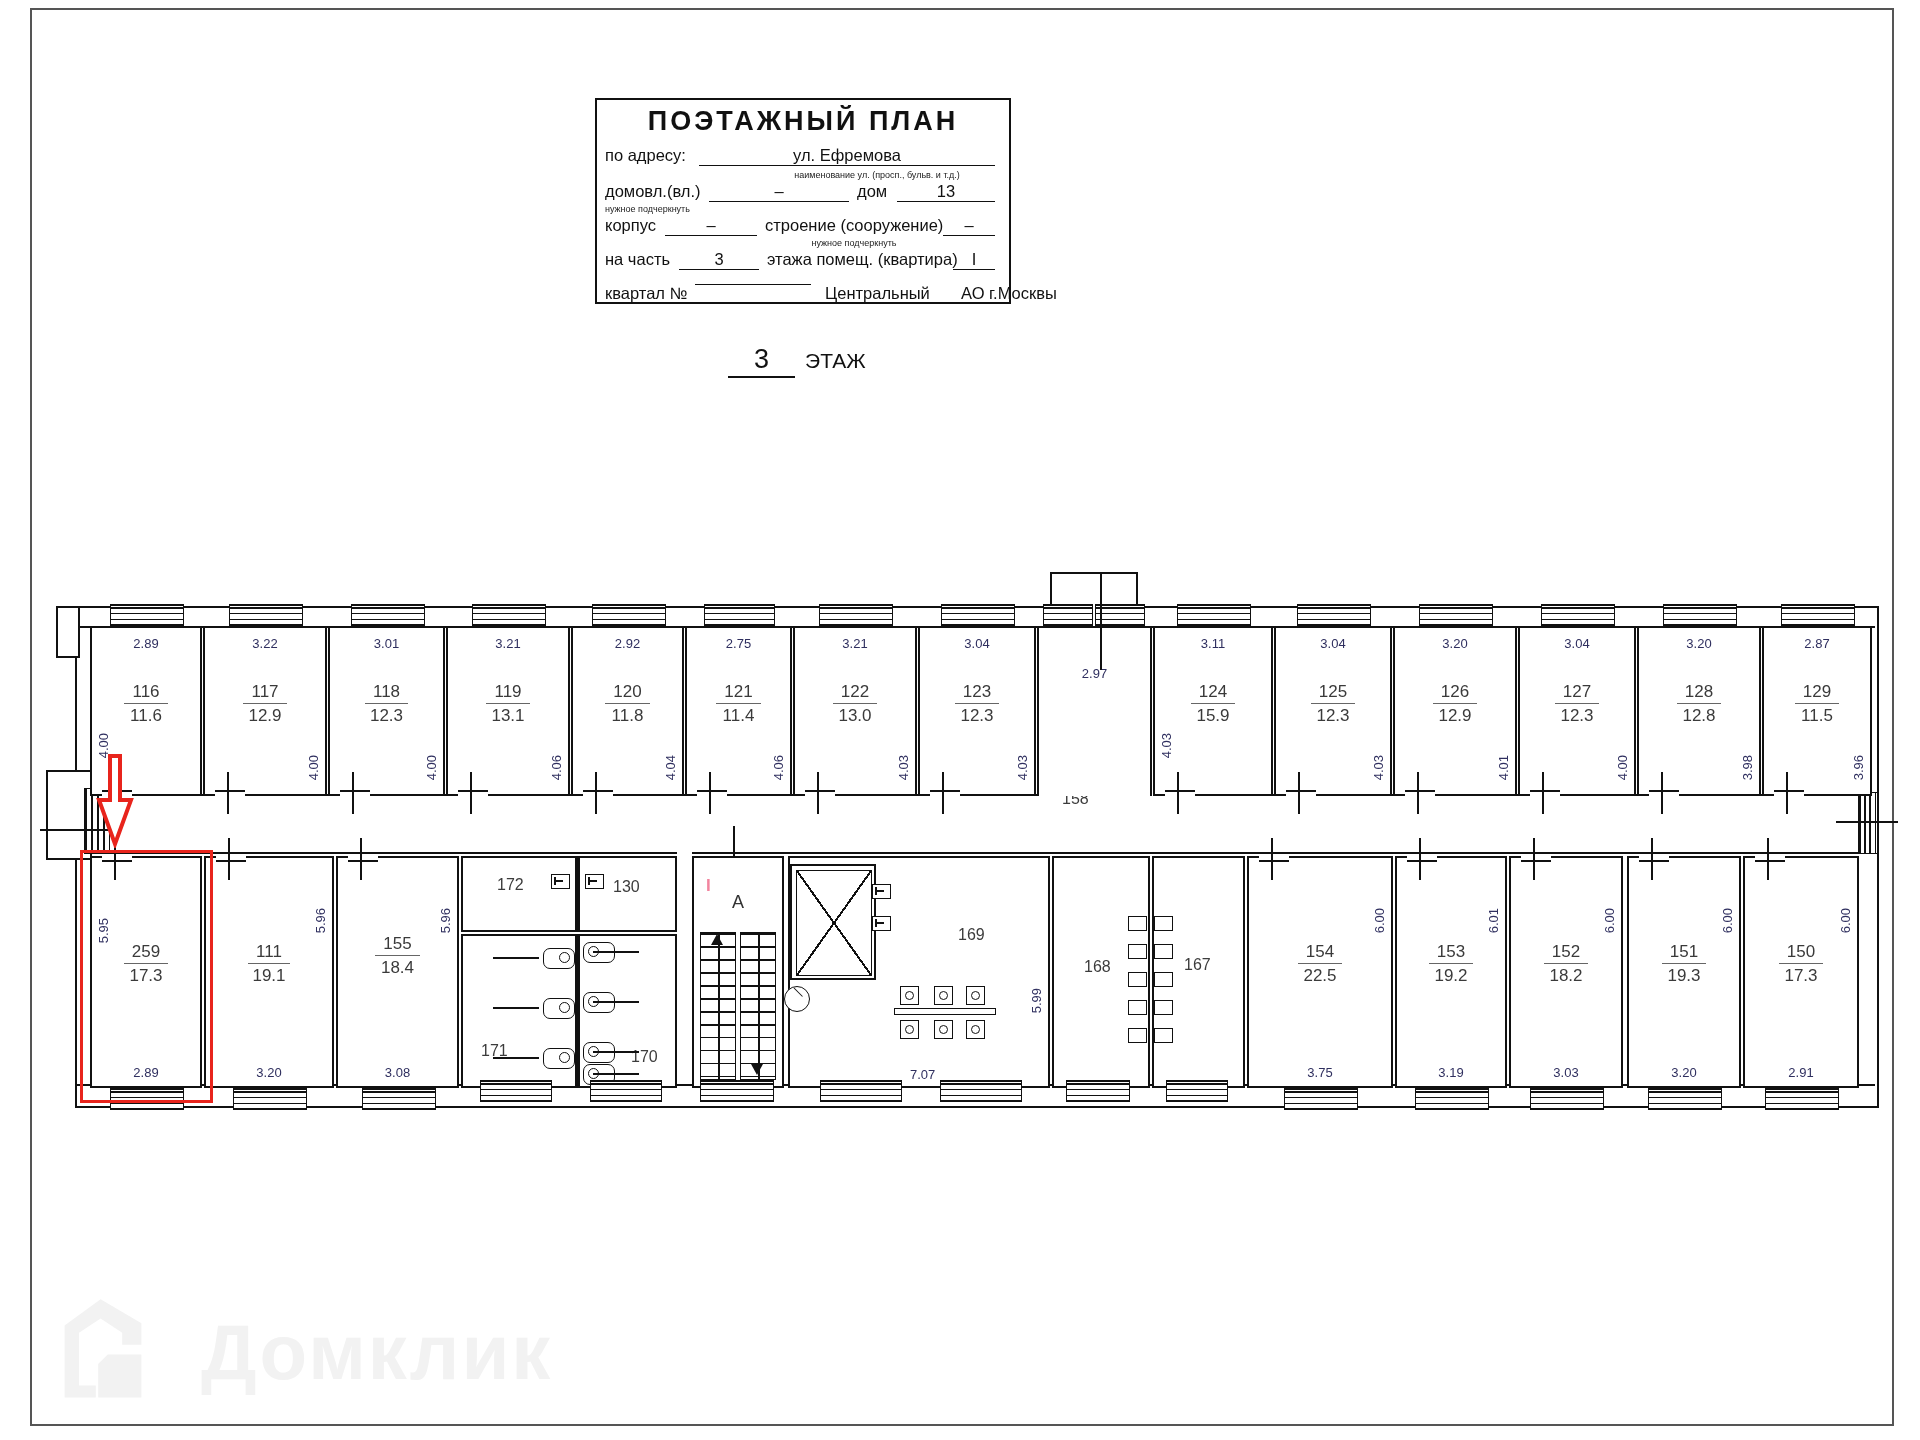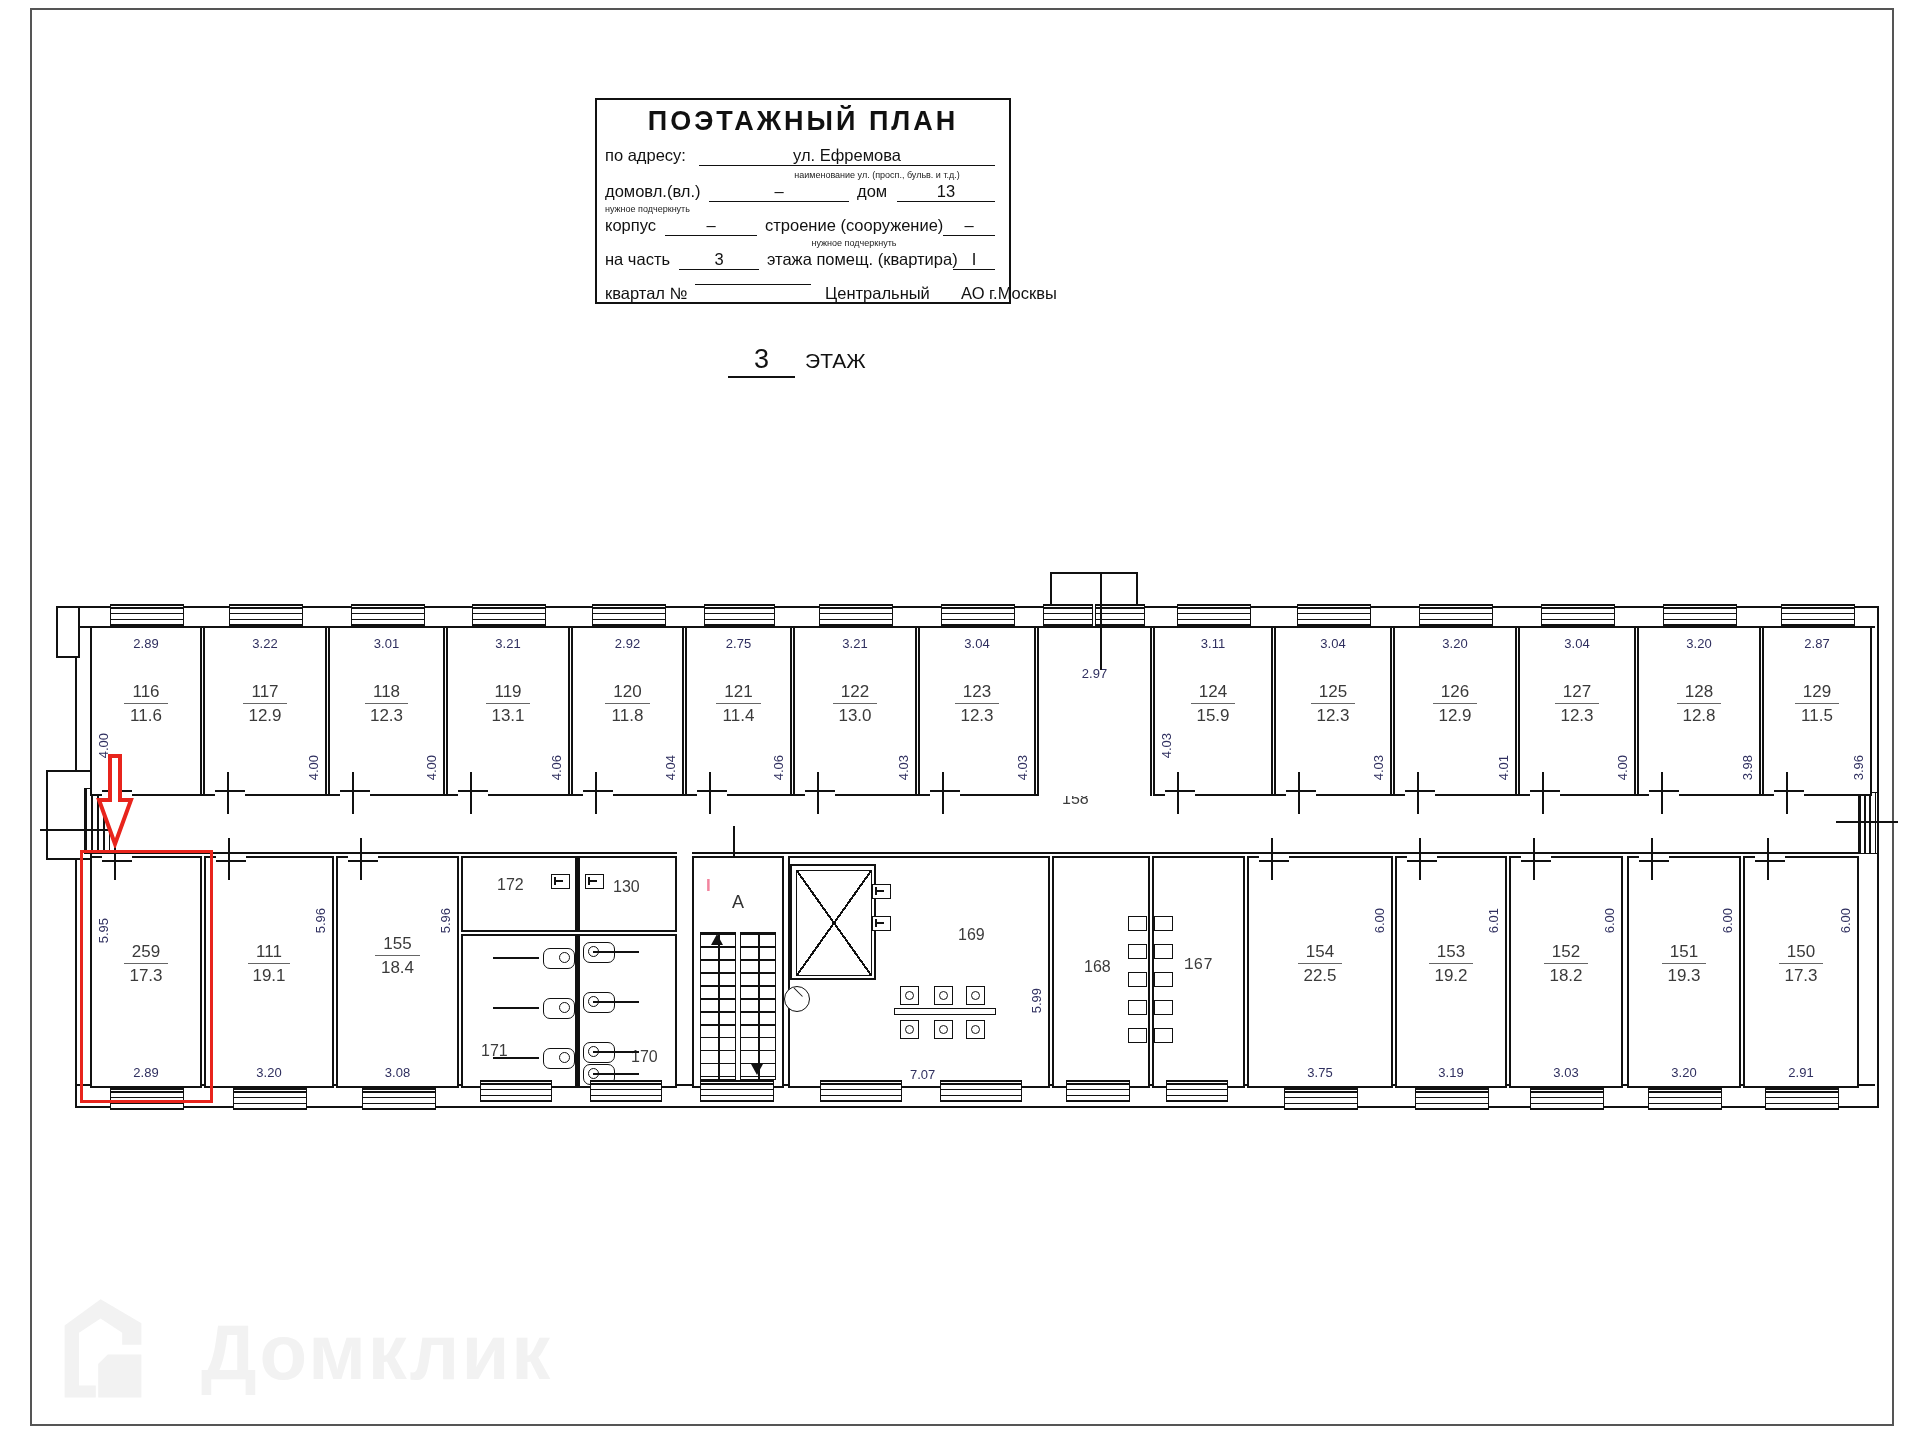--- a/index.html
+++ b/index.html
@@ -247,21 +247,21 @@
       <b></b>
     </div>
   <div class="hook" style="left:872px;top:916px;">
       <i></i>
       <b></b>
     </div>
 
   <div class="room" style="left:1052px;top:856px;width:94px;height:228px;">
     <div class="svc-num" style="left:30px;top:100px;">168</div>
   </div>
-  <div class="room" style="left:1152px;top:856px;width:89px;height:228px;font-family:Liberation Mono, monospace;">
+  <div class="room" style="left:1152px;top:856px;width:89px;height:228px;">
     <div class="svc-num" style="left:30px;top:98px;">167</div>
   </div>
 
   <div class="hl"></div>
   <svg class="red-arrow" width="38" height="94" viewBox="0 0 38 94">
     <polygon points="14,2 24,2 24,46 35,46 19,90 3,46 14,46" fill="#fff" stroke="#e8241c" stroke-width="4"></polygon>
   </svg>
 
   <div class="wm">
     <svg width="120" height="120" viewBox="0 0 100 100">

